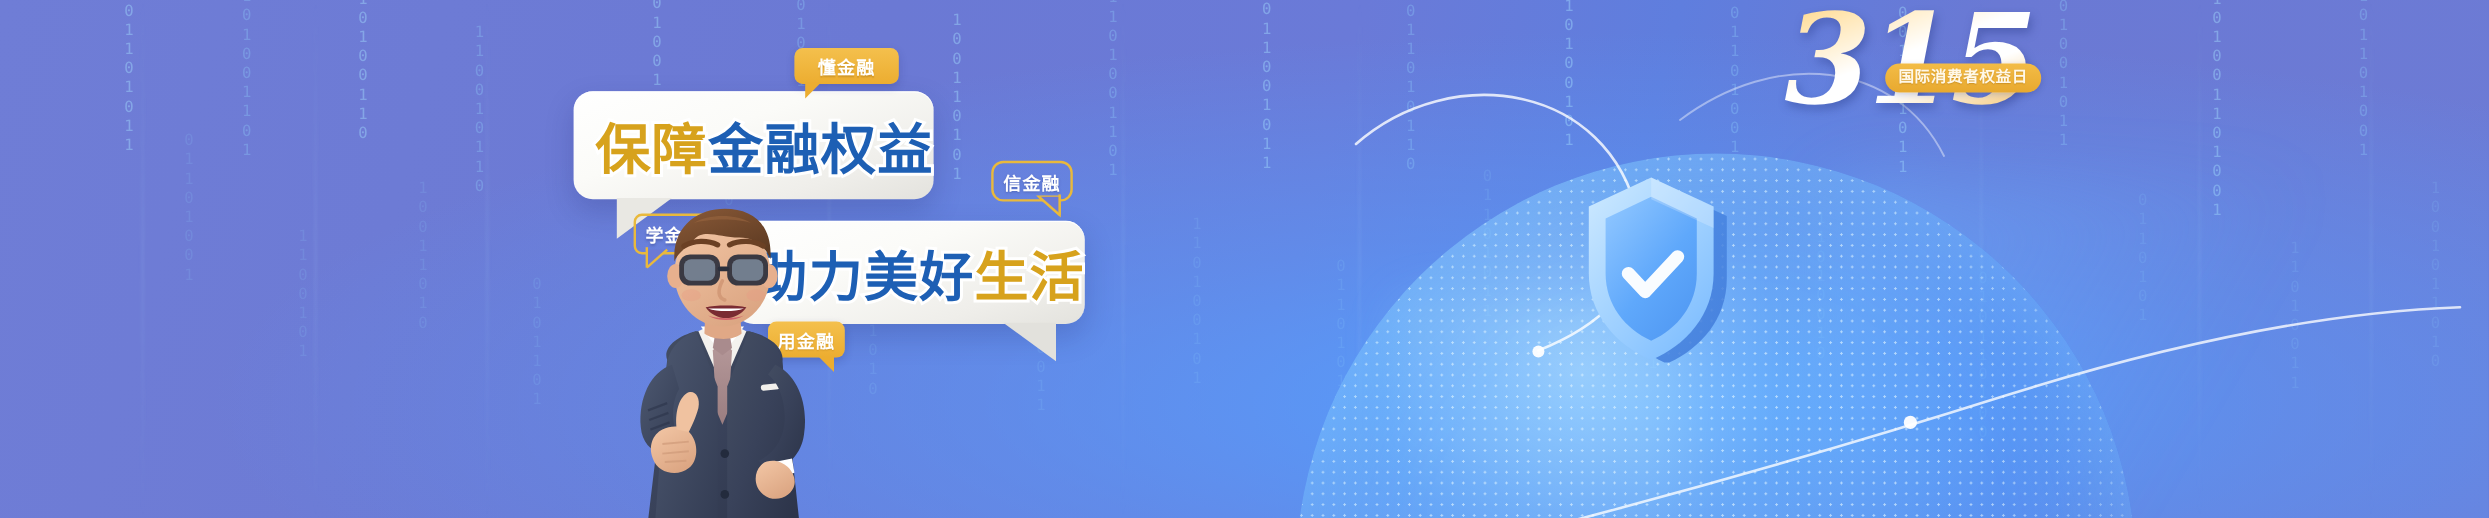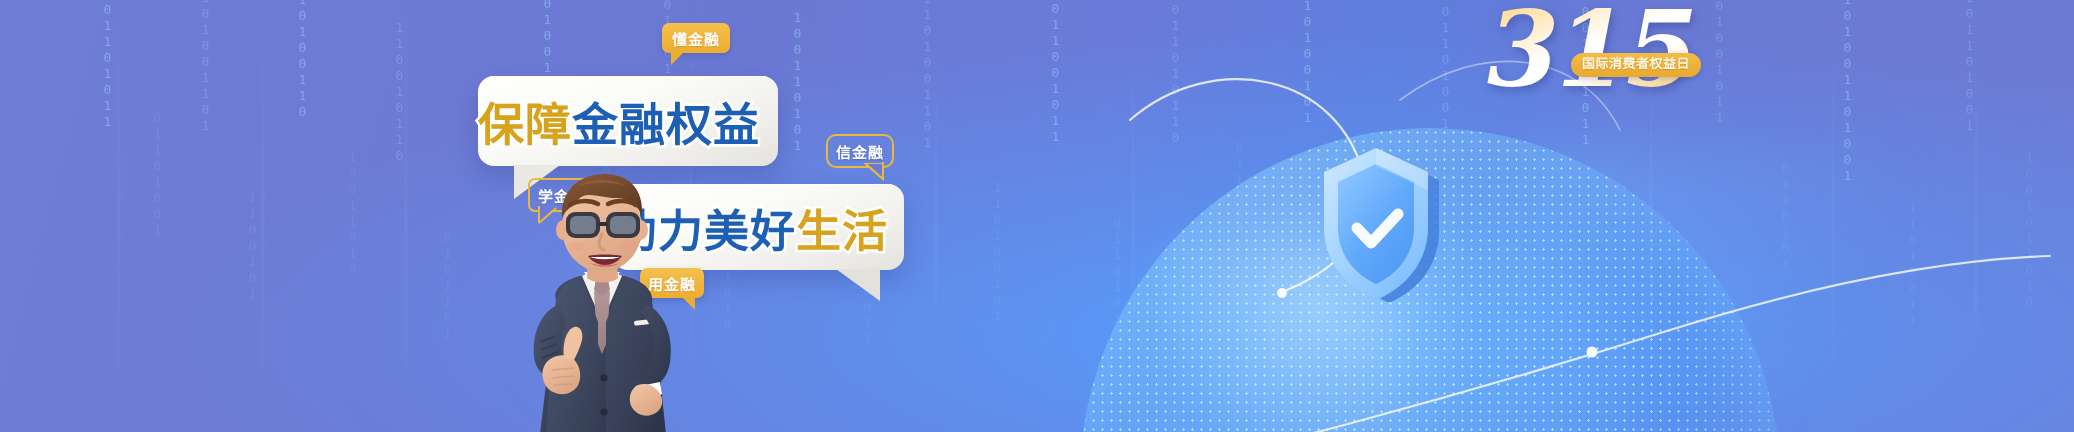--- a/index.html
+++ b/index.html
@@ -106,21 +106,21 @@
     position:absolute;
     background:linear-gradient(160deg,#ffffff 0%,#fbfbf8 38%,#efeeea 76%,#e3e2dd 100%);
     border-radius:16px;
     box-shadow:0 10px 24px rgba(30,40,110,0.22), inset 0 1px 0 rgba(255,255,255,0.9);
   }
   .headline-bubble .tail{
     position:absolute;width:0;height:0;
   }
   .headline-text{
     position:absolute;left:0;right:0;top:50%;transform:translateY(-50%);
-    text-align:left;white-space:nowrap;
+    text-align:right;white-space:nowrap;
     font-family:"DejaVu Sans","Liberation Sans",sans-serif;
     font-weight:700;
   }
   .headline-text span{
     display:inline-block;
     -webkit-text-stroke:5px #ffffff;
     paint-order:stroke fill;
     letter-spacing:1px;
   }
   .ht-gold{color:#d7a21c;}
@@ -258,21 +258,21 @@
     <div class="tail" style="left:36px;top:89px;border-left:0 solid transparent;border-right:46px solid transparent;border-top:34px solid #e9e8e3;"></div>
   </div>
 
   <div class="headline-bubble" style="left:612px;top:184px;width:292px;height:86px;">
     <div class="headline-text" style="font-size:45px;">
       <span class="ht-blue">助力美好</span><span class="ht-gold">生活</span>
     </div>
     <div class="tail" style="right:24px;top:85px;border-right:0 solid transparent;border-left:44px solid transparent;border-top:32px solid #e2e1dc;"></div>
   </div>
 
-  <div class="tag solid" style="left:662px;top:23px;width:68px;height:30px;">
+  <div class="tag solid" style="left:662px;top:40px;width:87px;height:30px;">
     <span>懂金融</span>
     <span class="ttail" style="left:9px;top:29px;border-left:0 solid transparent;border-right:13px solid transparent;border-top:13px solid #ecad30;"></span>
   </div>
 
   <div class="tag outline" style="left:826px;top:134px;width:64px;height:30px;border-radius:10px;">
     <span>信金融</span>
     <svg class="ttail" style="right:8px;top:28px;width:18px;height:16px;overflow:visible;" viewBox="0 0 18 16">
       <path d="M0 0 L17 15 L17 0 Z" fill="none" stroke="#e9b93c" stroke-width="2"></path>
       <path d="M0 0 L17 15 L17 0 Z" fill="#6b7ad6"></path>
       <path d="M0 0 L17 15" stroke="#e9b93c" stroke-width="2" fill="none"></path>

